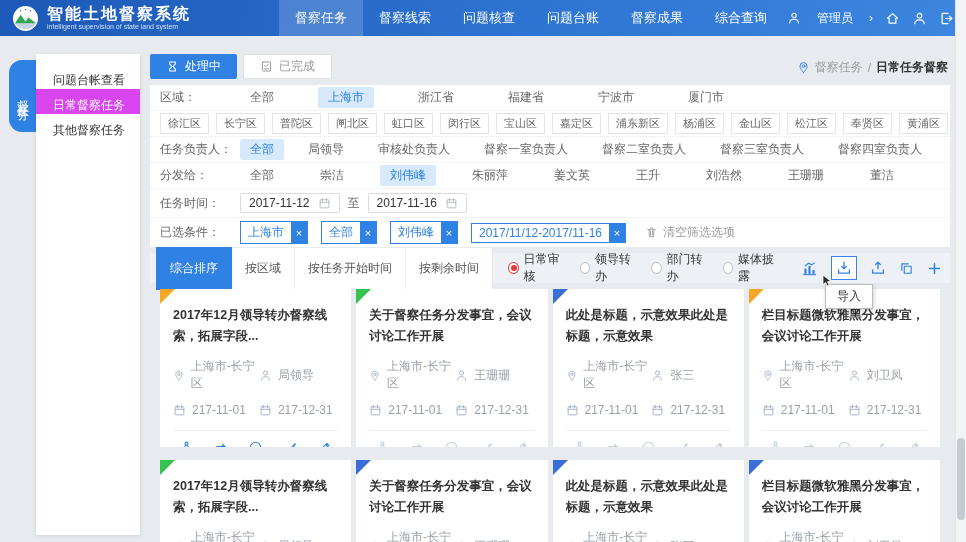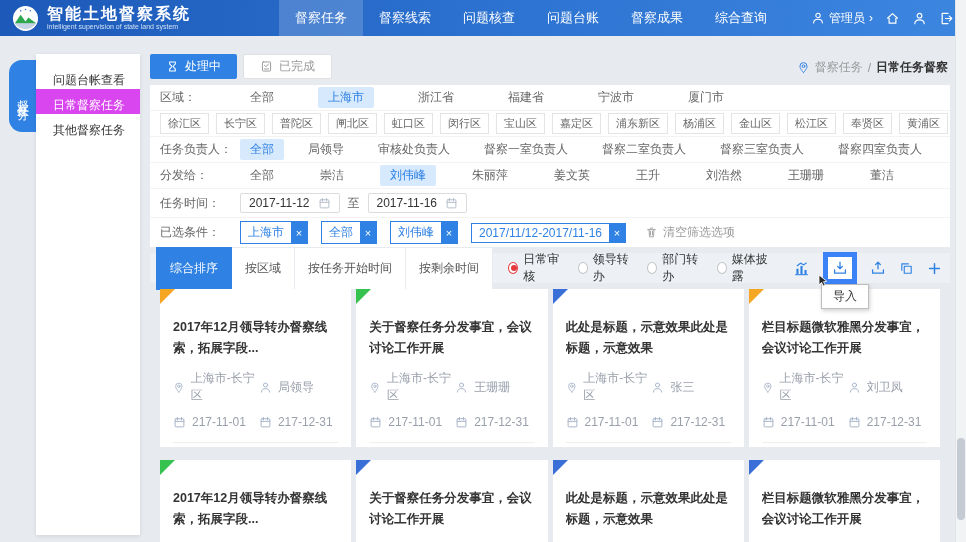--- a/index.html
+++ b/index.html
@@ -12,21 +12,21 @@
             background:linear-gradient(100deg,#1c59b8 0%,#2e74d2 55%,#3c86e0 100%);
             display:flex; align-items:center; color:#fff; z-index:30; }
   .brand { display:flex; align-items:center; margin-left:12px; }
   .brand-text { margin-left:8px; line-height:1.05; }
   .brand-cn { font-size:16px; font-weight:bold; letter-spacing:2px; }
   .brand-en { font-size:7px; color:#cfe0f5; }
   .nav { display:flex; height:36px; margin-left:88px; }
   .nav-item { padding:0 16px; line-height:36px; font-size:13px; cursor:pointer; }
   .nav-item.active { background:rgba(255,255,255,.18); }
   .header-right { margin-left:auto; display:flex; align-items:center; gap:12px; margin-right:12px; font-size:12px; }
-  .user-chip { display:flex; align-items:center; gap:4px; }
+  .user-chip { display:flex; align-items:center; gap:16px; }
 
   
   .side-tab { position:absolute; left:9px; top:60px; width:27px; height:72px; background:#2f82e4;
               border-radius:13px 0 0 13px; color:#fff; font-size:12px; z-index:5;
               writing-mode:vertical-rl; text-orientation:upright; letter-spacing:3px;
               display:flex; align-items:center; justify-content:center; }
   .sidebar { position:absolute; left:36px; top:54px; width:104px; height:481px; background:#fff;
              box-shadow:0 1px 4px rgba(0,0,0,.1); z-index:6; padding-top:10px; }
   .side-item { padding:8px 0 0 17px; font-size:12px; color:#333; cursor:pointer; }
   .side-item.active { background:#d946ef; color:#fff; }
@@ -75,36 +75,36 @@
   .sort-btn:first-child { border-left:1px solid #e7eaef; }
   .sort-btn.active { background:#2f82e4; border-color:#2f82e4; color:#fff; }
   .radios { display:flex; align-items:center; margin-left:auto; }
   .radio { display:flex; align-items:center; gap:5px; font-size:12px; color:#333; margin-left:15px; cursor:pointer; }
   .radio-dot { width:12px; height:12px; border:1px solid #c3c3c3; border-radius:50%; background:#fff; position:relative; }
   .radio.checked .radio-dot { border-color:#e5393c; }
   .radio.checked .radio-dot::after { content:""; position:absolute; left:2px; top:2px; width:6px; height:6px;
                                      border-radius:50%; background:#e5393c; }
   .tool-icons { display:flex; align-items:center; gap:13px; margin-left:22px; color:#2f82e4; }
   .tool-btn { cursor:pointer; display:flex; align-items:center; }
-  .hover-box { background:#fff; border:5px solid #3b82f6; padding:3px 4px; position:relative; }
+  .hover-box { background:#fff; border:1px solid #3b82f6; padding:3px 4px; position:relative; }
   .tooltip { position:absolute; top:27px; left:-7px; background:#fff; border:1px solid #bdbdbd;
              padding:3px 11px; font-size:12px; color:#333; white-space:nowrap;
              box-shadow:1px 2px 4px rgba(0,0,0,.18); z-index:40; }
   .cursor-arrow { position:absolute; top:-11px; left:-4px; }
 
   
   .cards { display:grid; grid-template-columns:repeat(4,1fr); gap:13px 5px; padding:6px 10px 0 10px; }
   .card { position:relative; background:#fff; height:158px; padding:12px 13px 0 13px; overflow:hidden; }
   .corner { position:absolute; top:0; left:0; width:0; height:0; border-style:solid;
             border-width:15px 15px 0 0; border-color:#ccc transparent transparent transparent; }
   .corner-orange { border-top-color:#f5a623; }
   .corner-green  { border-top-color:#36c24f; }
   .corner-blue   { border-top-color:#3a6fd8; }
   .card-title { font-size:12.5px; font-weight:bold; color:#333; line-height:21px; height:42px;
-                overflow:hidden; margin-top:16px; }
+                overflow:hidden; margin-top:4px; }
   .card-meta { display:flex; align-items:center; font-size:12px; color:#9aa0ab; margin-top:11px; }
   .meta-item { display:flex; align-items:center; gap:6px; }
   .meta-item.first { width:52%; }
   .meta-item .mic { color:#a7b4c9; }
   .card-actions { display:flex; justify-content:space-between; align-items:center;
                   border-top:1px solid #efefef; margin-top:13px; padding:9px 6px 0 6px; color:#c4cedb; }
   .card-actions.active { color:#2f82e4; }
   .act { cursor:pointer; display:flex; align-items:center; }
 
   

